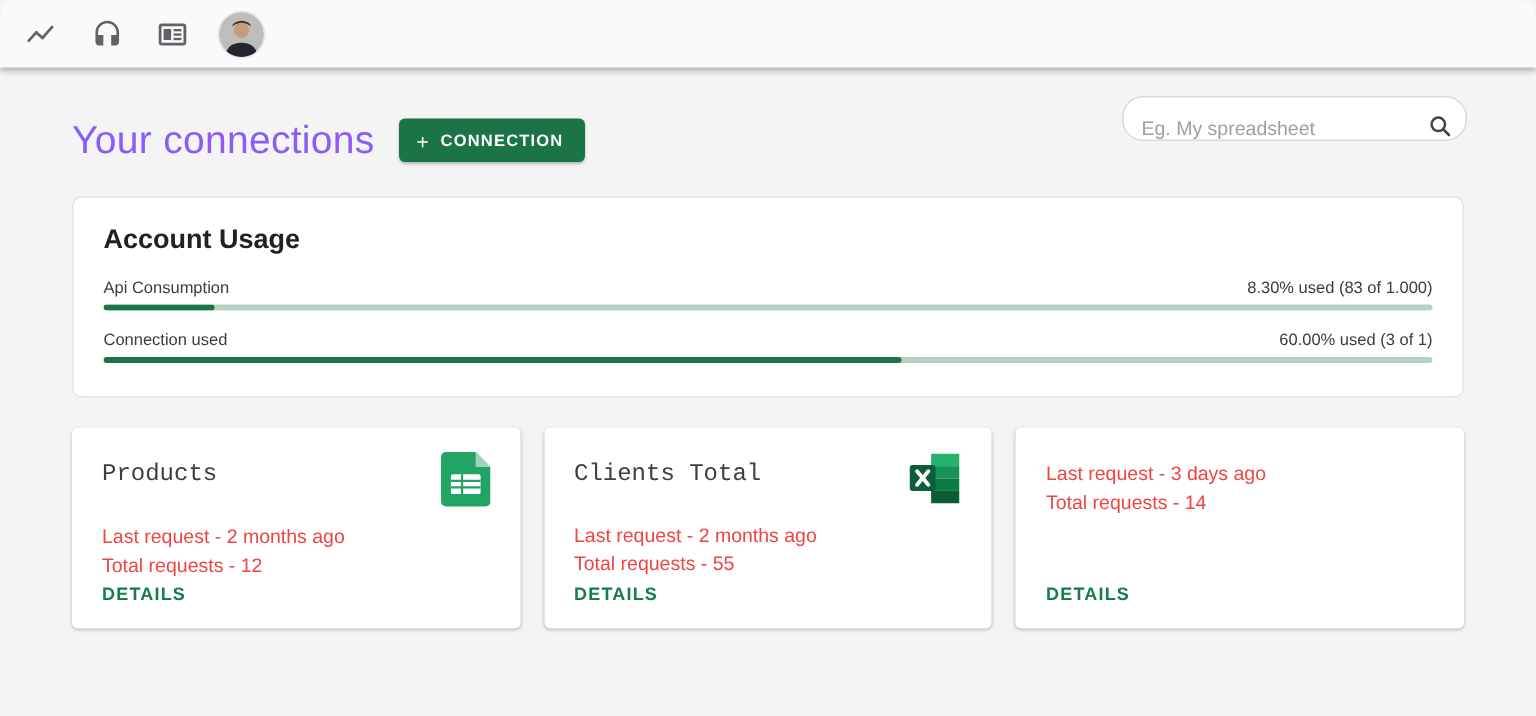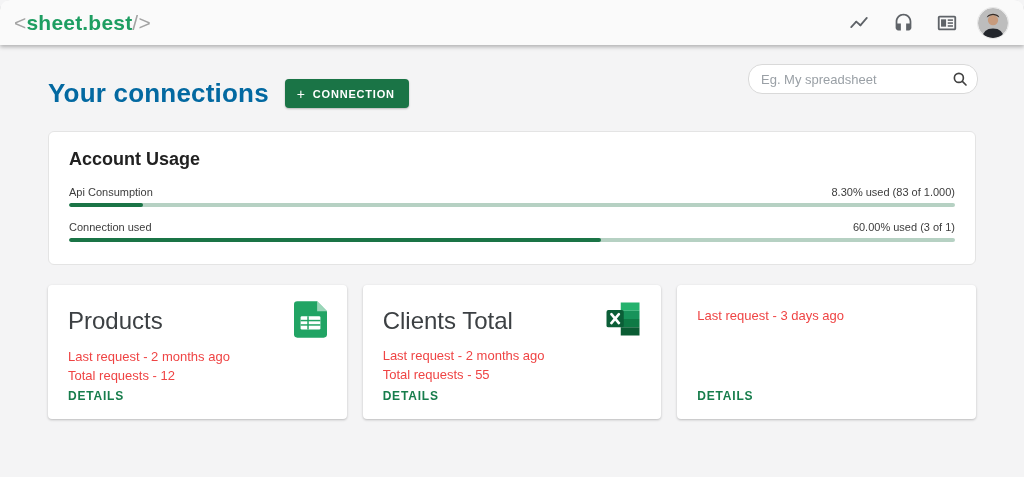--- a/index.html
+++ b/index.html
@@ -24,35 +24,35 @@
   .logo .brand { color:#1e9e62; }
   .topbar-actions { display:flex; align-items:center; gap:18px; }
   .icon-btn { width:26px; height:26px; display:flex; align-items:center; justify-content:center; cursor:pointer; }
   .icon-btn svg { display:block; }
   .avatar { width:30px; height:30px; border-radius:50%; overflow:hidden; cursor:pointer; box-shadow:0 0 0 1px rgba(0,0,0,.08); }
 
   
   .content { padding:0 48px; position:relative; }
 
   .title-row { display:flex; align-items:center; margin-top:33px; }
-  .page-title { font-size:26px; font-weight:700; color:#0369a1; letter-spacing:.2px; }
+  .page-title { font-size:26px; font-weight:400; color:#8b5cf6; letter-spacing:.2px; }
   .connection-btn {
     margin-left:16px; background:#1a7446; color:#fff; border:none; cursor:pointer;
     font-family:inherit; font-size:11px; font-weight:700; letter-spacing:.8px;
     padding:9px 14px 8px 12px; border-radius:4px;
     display:flex; align-items:center; gap:7px;
     box-shadow:0 1px 2px rgba(0,0,0,.25);
   }
   .connection-btn .plus { font-size:14px; font-weight:400; line-height:10px; }
 
   .search-box {
     position:absolute; top:-14px; right:46px;
     width:230px; height:30px; background:#fff;
     border:1px solid #d9d9d9; border-radius:14px;
-    display:flex; align-items:center; padding:0 8px 0 12px;
+    display:flex; align-items:flex-end; padding:0 8px 0 12px;
   }
   .search-box input {
     flex:1; border:none; outline:none; background:transparent;
     font-family:inherit; font-size:13px; color:#3c4043;
   }
   .search-box input::placeholder { color:#9aa0a6; }
 
   
   .usage-card {
     margin-top:22px; background:#fff;
@@ -70,35 +70,32 @@
 
   
   .cards { display:grid; grid-template-columns:repeat(3,1fr); gap:16px; margin-top:20px; }
   .card {
     background:#fff; border-radius:4px;
     box-shadow:0 1px 3px rgba(0,0,0,.14), 0 1px 2px rgba(0,0,0,.10);
     padding:16px 20px 16px; height:134px;
     display:flex; flex-direction:column;
   }
   .card-head { display:flex; justify-content:space-between; align-items:flex-start; }
-  .card-title { font-size:24px; font-weight:400; color:#3c4043; margin-top:6px; }
+  .card-title { font-size:16px; font-weight:400; color:#3c4043; margin-top:6px;font-family:Liberation Mono, monospace; }
   .card-icon { flex:0 0 auto; }
   .card-meta { margin-top:6px; font-size:13px; color:#ef4444; line-height:1.45; }
   .details-link {
     margin-top:auto; font-size:12px; font-weight:700; letter-spacing:.8px;
     color:#177d4c; cursor:pointer; width:max-content;
   }
 </style>
 </head>
 <body>
 
 <header class="topbar">
-  <div class="logo">
-    <span class="bracket">&lt;</span><span class="brand">sheet.best</span><span class="bracket">/&gt;</span>
-  </div>
   <div class="topbar-actions">
     <div class="icon-btn">
       <svg width="22" height="22" viewBox="0 0 24 24" fill="none" stroke="#5f6368" stroke-width="2" stroke-linecap="round" stroke-linejoin="round">
         <polyline points="3.5,16.5 9,10.5 13.5,14.5 20.5,6.5"></polyline>
         <circle cx="9" cy="10.5" r="1" fill="#5f6368" stroke="none"></circle>
         <circle cx="13.5" cy="14.5" r="1" fill="#5f6368" stroke="none"></circle>
       </svg>
     </div>
     <div class="icon-btn">
       <svg width="21" height="21" viewBox="0 0 24 24" fill="#5f6368">
@@ -211,18 +208,19 @@
       <div class="card-meta">
         <div>Last request - 2 months ago</div>
         <div>Total requests - 55</div>
       </div>
       <a class="details-link">DETAILS</a>
     </article>
 
     <article class="card">
       <div class="card-meta">
         <div>Last request - 3 days ago</div>
+        <div>Total requests - 14</div>
       </div>
       <a class="details-link">DETAILS</a>
     </article>
 
   </section>
 </main>
 
 </body></html>

